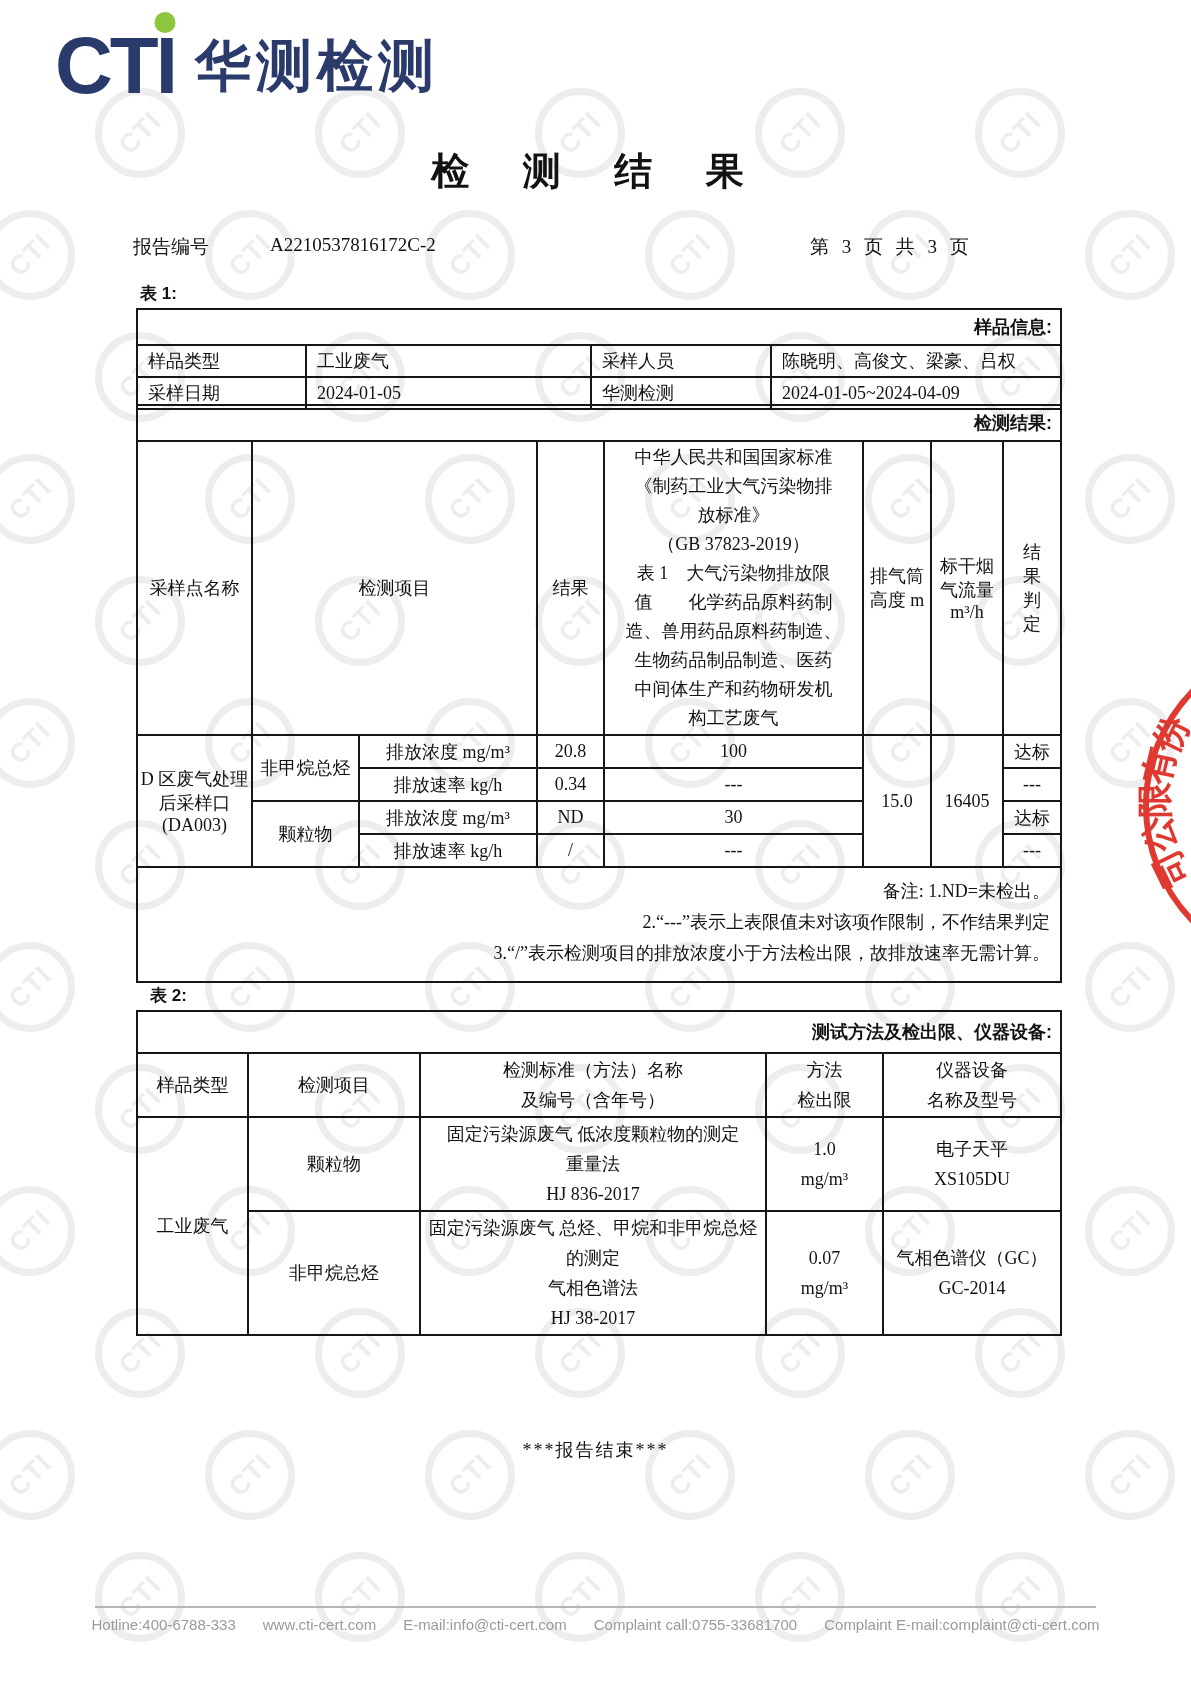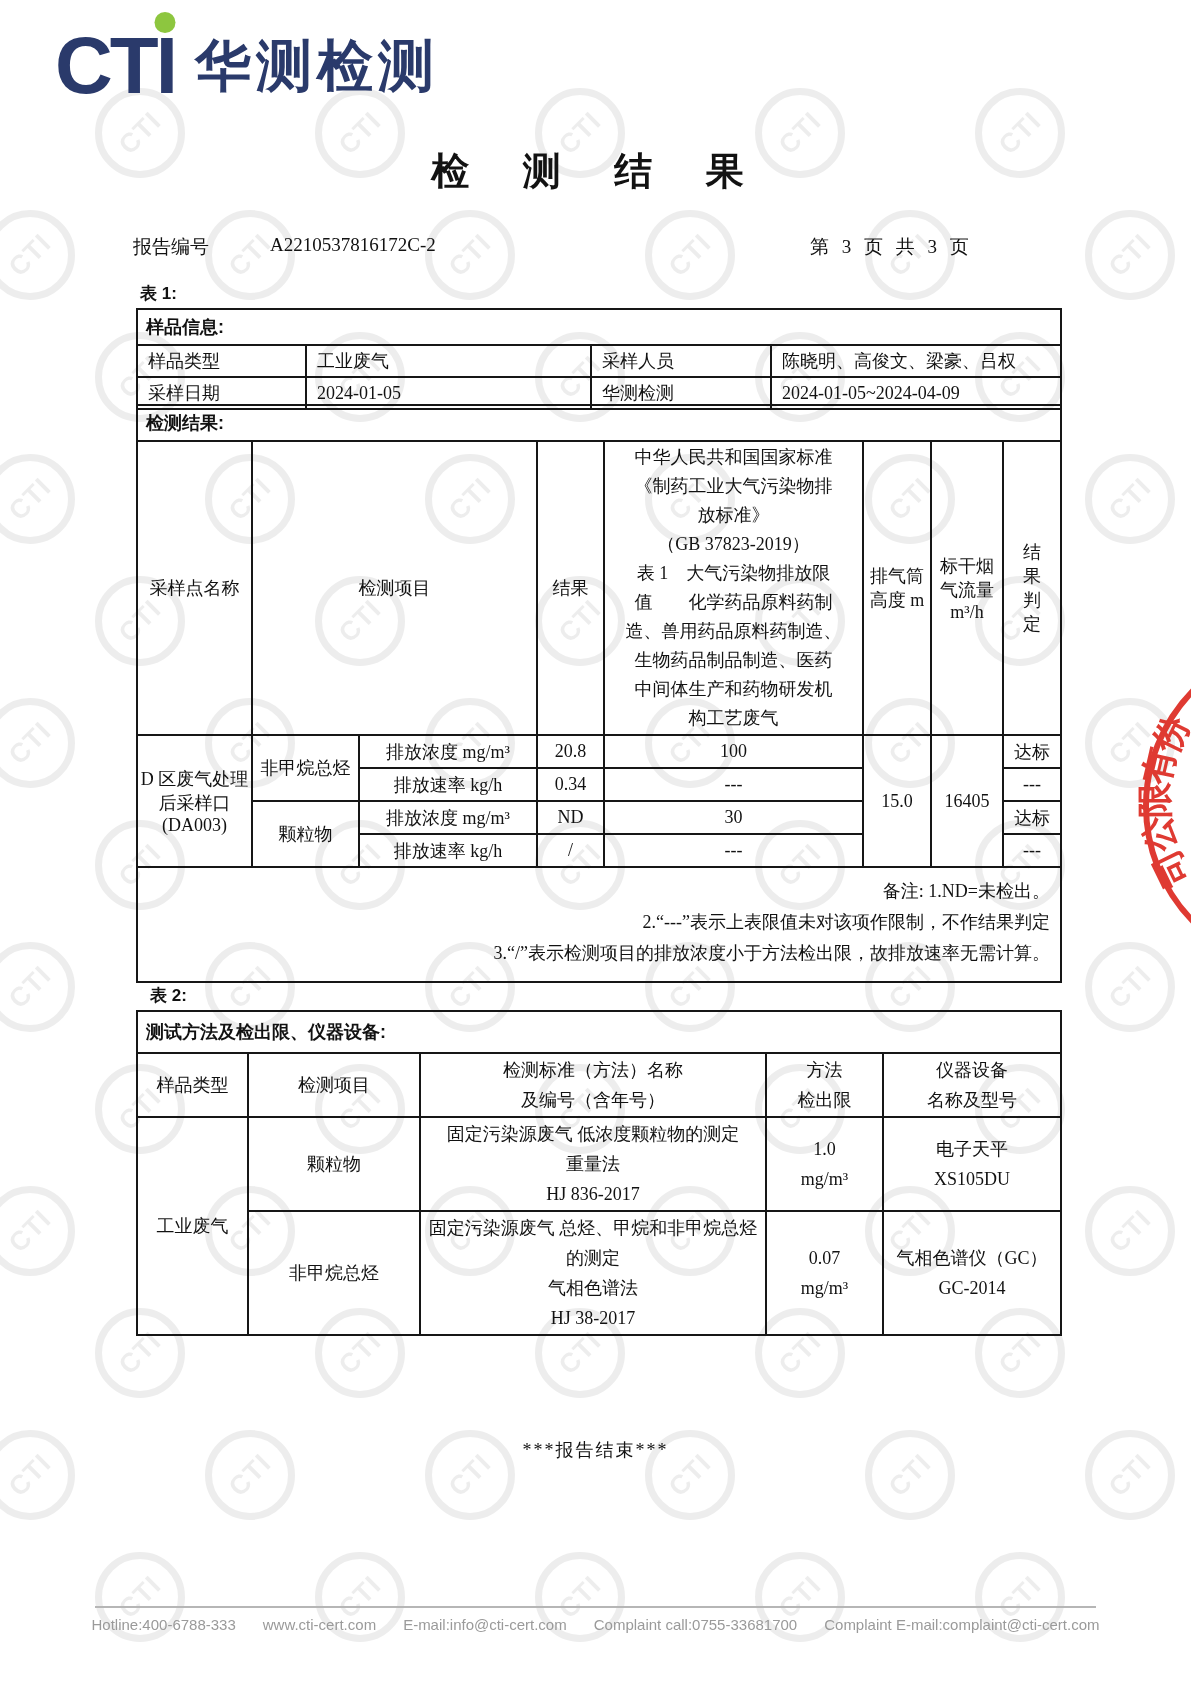--- a/index.html
+++ b/index.html
@@ -24,21 +24,21 @@
   
   .doc-title{position:absolute;left:0;top:146px;width:100%;text-align:center;font-size:38px;
       font-weight:600;letter-spacing:16px;word-spacing:12px;}
   .report-label{position:absolute;left:133px;top:234px;font-size:19px;}
   .report-no{position:absolute;left:270px;top:234px;font-size:19px;}
   .page-info{position:absolute;left:810px;top:234px;font-size:19px;letter-spacing:4px;}
   .tbl-label{position:absolute;font-family:"Liberation Sans",sans-serif;font-weight:800;font-size:17px;}
   
   table{border-collapse:collapse;table-layout:fixed;width:924px;}
   td{border:2px solid #161616;text-align:center;font-size:18px;padding:1px 2px;overflow:hidden;}
-  td.sec{font-family:"Liberation Sans",sans-serif;font-weight:800;font-size:18px;text-align:left;
+  td.sec{font-family:"Liberation Sans",sans-serif;font-weight:800;font-size:18px;text-align:right;
       padding:5px 8px;height:24px;}
   td.lft{text-align:left;padding-left:10px;}
   .ml{white-space:pre-line;}
   .std-cell{line-height:29px;font-size:18px;margin-top:6px;}
   .vcell span{display:inline-block;}
   .rem td{text-align:right;vertical-align:top;padding:8px 10px 10px 10px;font-size:18px;line-height:31px;}
   .rem .ind{padding-left:47px;}
   .t2 td{line-height:30px;}
   #block-a{position:absolute;left:136px;top:308px;}
   #block-b{position:absolute;left:136px;top:404px;}

